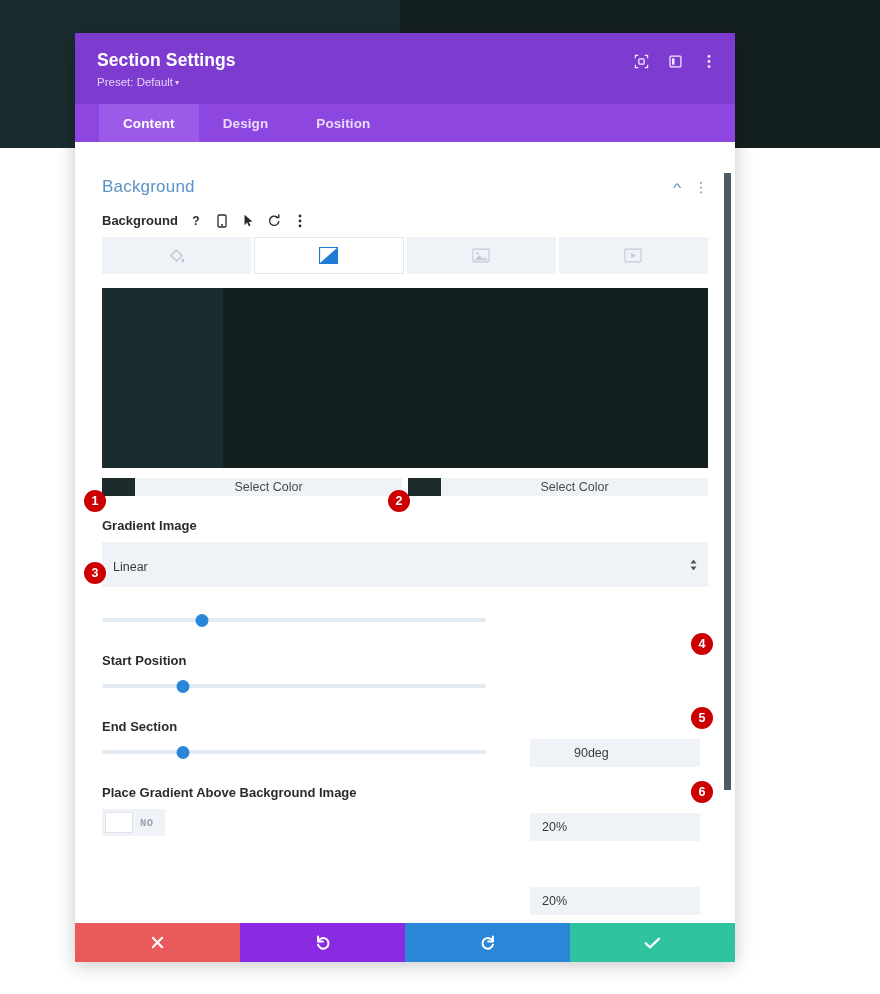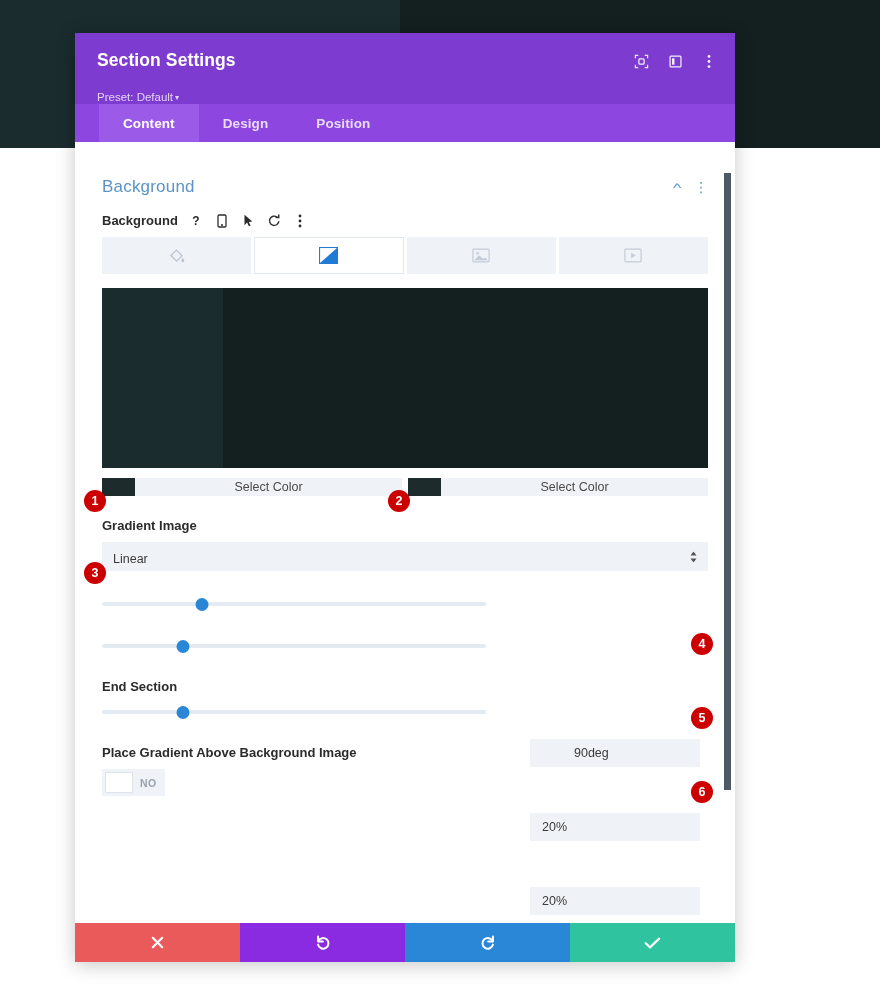--- a/index.html
+++ b/index.html
@@ -34,21 +34,21 @@
     background: #7e3bd0;
     padding: 16px 22px 12px 22px;
     position: relative; height: 71px;
     flex: 0 0 auto;
   }
   .mdl-title {
     color: #ffffff; font-size: 17.5px; font-weight: bold;
     letter-spacing: .1px; line-height: 22px;
   }
   .mdl-preset {
-    color: #e3d2f6; font-size: 11.5px; margin-top: 19px; line-height: 14px;
+    color: #e3d2f6; font-size: 11.5px; margin-top: 4px; line-height: 14px;
     cursor: pointer;
   }
   .mdl-preset .caret { font-size: 8px; margin-left: 2px; vertical-align: 1px; }
   .head-icons {
     position: absolute; right: 18px; top: 20px;
     display: flex; align-items: center; gap: 18px;
   }
   .head-icons .hi { width: 16px; height: 16px; opacity: .92; cursor: pointer;
                     display: flex; align-items: center; justify-content: center; }
   .head-icons svg { display: block; }
@@ -121,21 +121,21 @@
     flex: 1; background: #eff2f6; display: flex; align-items: center;
     justify-content: center; font-size: 12.5px; color: #4a4a4a; cursor: pointer;
   }
 
   
   .ctrl-lbl { font-size: 13px; color: #2b2b2b; font-weight: bold; margin-bottom: 9px; }
 
   
   .sel-wrap { position: relative; margin-bottom: 24px; }
   .sel {
-    width: 100%; height: 29px; background: #eff2f6; border: none;
+    width: 100%; height: 45px; background: #eff2f6; border: none;
     font-size: 12.5px; color: #3a3a3a; padding: 4px 26px 0 11px;
     font-family: "Liberation Sans", sans-serif;
     -webkit-appearance: none; appearance: none; cursor: pointer;
   }
   .sel-arrows {
     position: absolute; right: 11px; top: 50%; transform: translateY(-50%);
     font-size: 8px; line-height: 8px; color: #555; pointer-events: none;
     display: flex; flex-direction: column; gap: 1px;
   }
 
@@ -154,21 +154,21 @@
   .num-box {
     position: absolute; width: 170px; height: 28px; background: #eff2f6;
     display: flex; align-items: center; padding-left: 12px;
     font-size: 12.5px; color: #3a3a3a;
   }
 
   
   .toggle-wrap { display: flex; align-items: center; }
   .toggle {
     width: 63px; height: 27px; background: #eff2f6; display: flex;
-    align-items: center; cursor: pointer; padding: 3px;
+    align-items: center; cursor: pointer; padding: 3px; font-family: Liberation Mono, monospace;
   }
   .toggle .knob {
     width: 28px; height: 21px; background: #ffffff; border: 1px solid #dfe4ea;
   }
   .toggle .tlabel {
     font-size: 10.5px; color: #9aa3ad; font-weight: bold; margin-left: 7px;
     letter-spacing: .4px;
   }
 
   
@@ -341,20 +341,21 @@
       <div class="slider-block">
         <div class="slider-line">
           <div class="slider-area">
             <div class="slider-rail"></div>
             <div class="slider-knob" id="knobDir" style="left: 26%;"></div>
           </div>
         </div>
       </div>
 
       <div class="slider-block">
+        <div class="ctrl-lbl">Start Position</div>
         <div class="slider-line">
           <div class="slider-area">
             <div class="slider-rail"></div>
             <div class="slider-knob" id="knobStart" style="left: 21%;"></div>
           </div>
         </div>
       </div>
 
       <div class="slider-block">
         <div class="ctrl-lbl">End Section</div>

